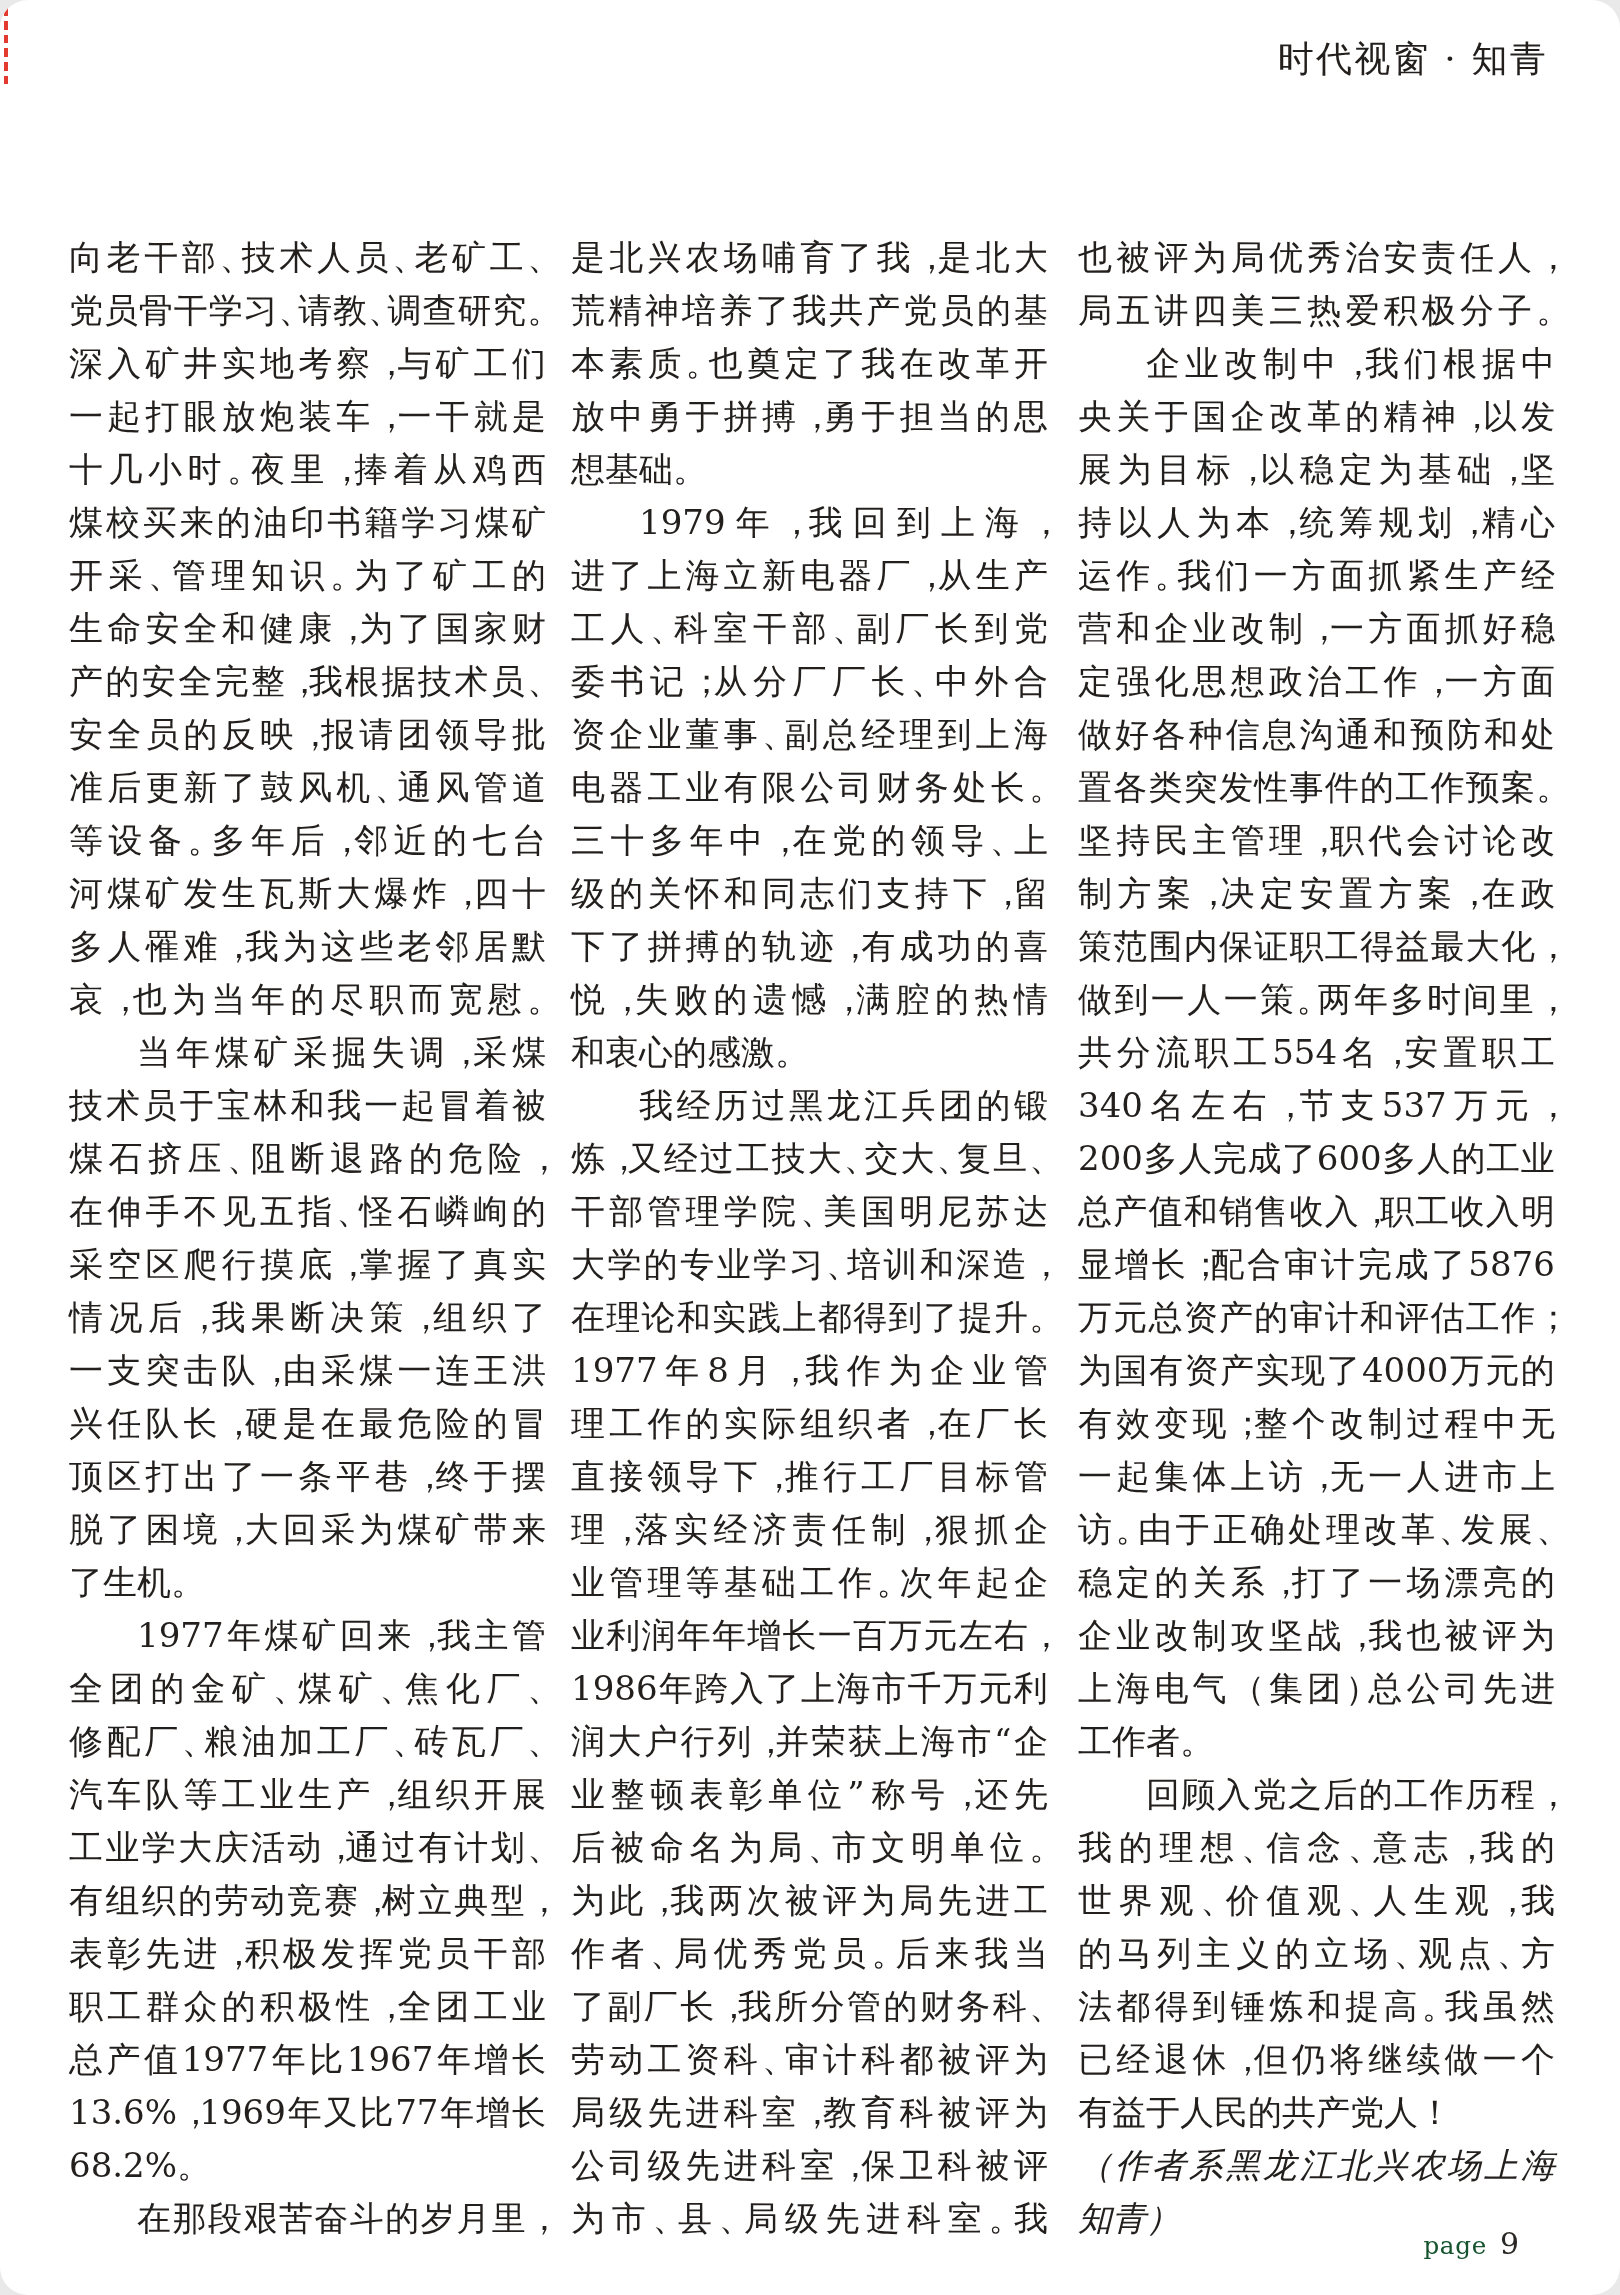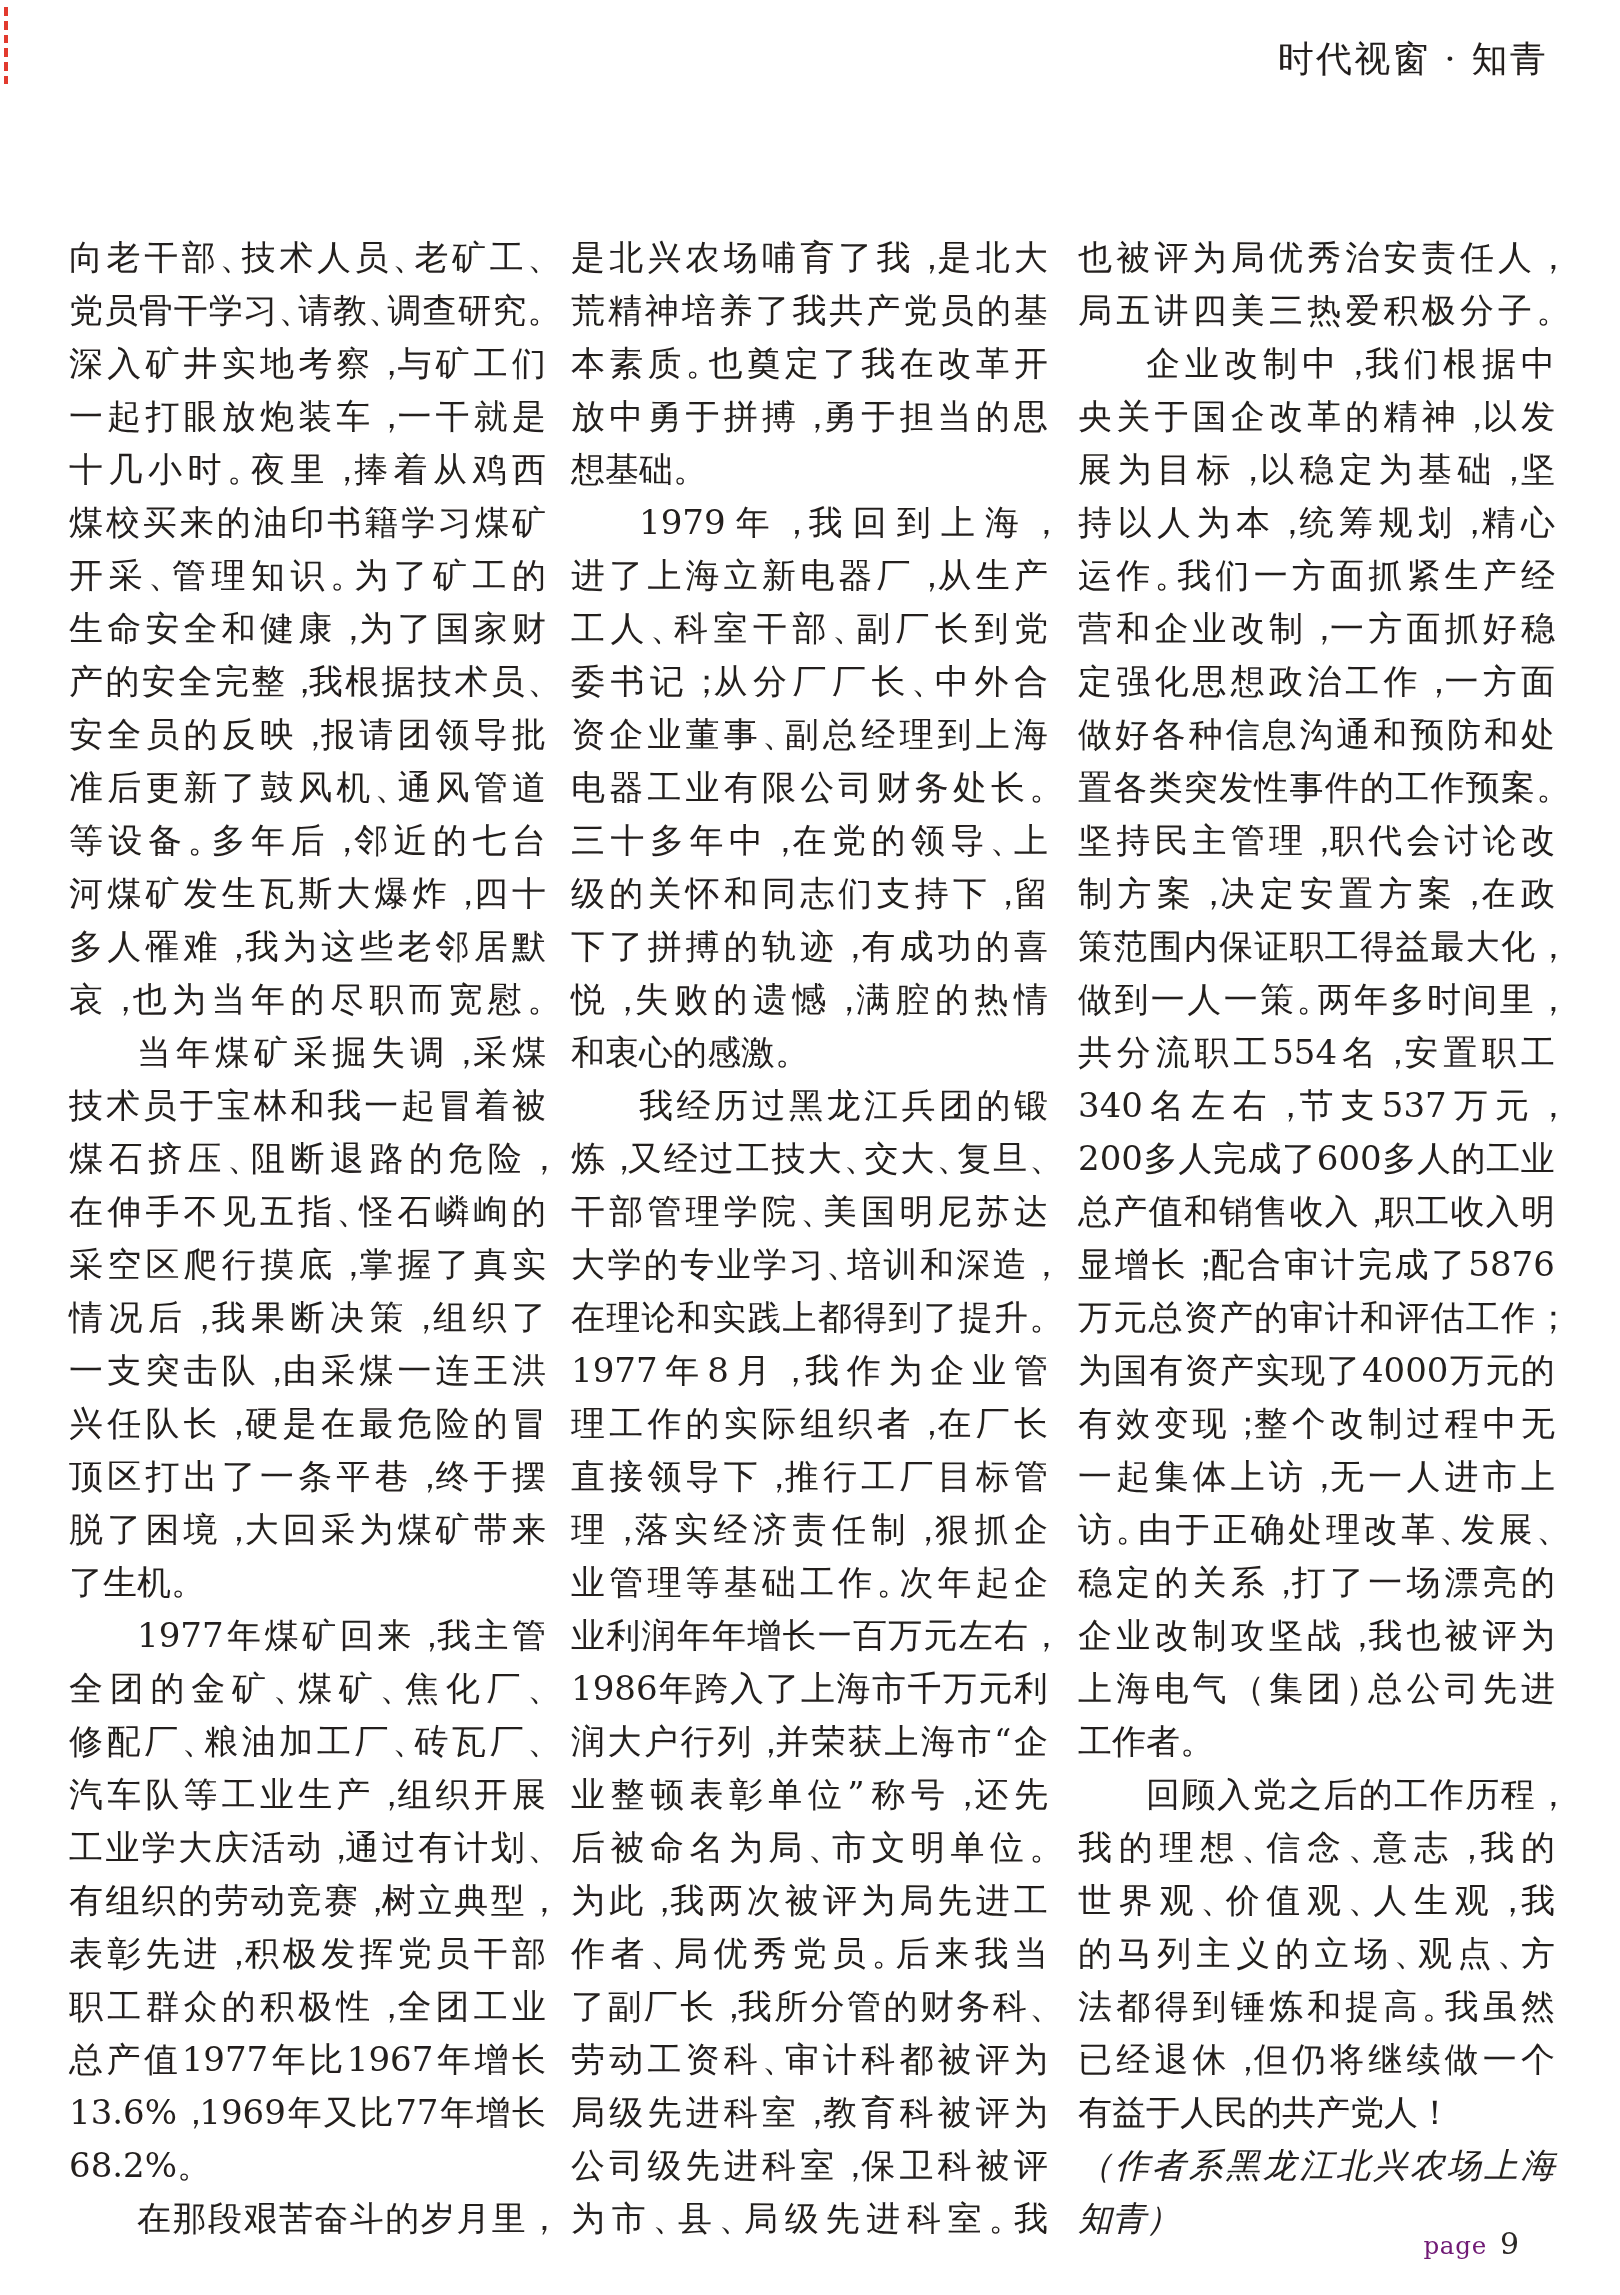--- a/index.html
+++ b/index.html
@@ -3,20 +3,21 @@
 <meta charset="utf-8">
 <style>
   html,body{margin:0;padding:0;background:#e9e9e9;}
   .page{
     position:relative;
     width:1620px;height:2295px;
     background:#ffffff;
     font-family:"DejaVu Serif","Liberation Serif",serif;
     color:#231f1d;
     overflow:hidden;
+    border-radius:28px;
   }
   
   .reg-marks{position:absolute;left:3.6px;top:7.2px;display:flex;flex-direction:column;gap:5px;}
   .reg-dash{width:4.3px;height:8.7px;background:#e23a2e;}
   
   .section-header{
     position:absolute;top:35px;right:72px;
     font-size:36px;letter-spacing:2.2px;color:#231f1d;
     white-space:nowrap;
   }
@@ -36,21 +37,21 @@
   .line.end{justify-content:flex-start;}
   .line.italic{font-style:italic;}
   .tok{display:inline-block;}
   .tok.p{width:0.55em;}           
   .line.end .tok{margin-right:0;}
   
   .footer{
     position:absolute;right:101px;top:2226px;
     display:flex;align-items:baseline;gap:13px;
   }
-  .footer .page-label{font-size:24.6px;color:#701a75;letter-spacing:0.7px;}
+  .footer .page-label{font-size:24.6px;color:#14532d;letter-spacing:0.7px;}
   .footer .page-number{font-size:30px;color:#2a2724;}
 </style>
 </head>
 <body>
 
 <div class="page">
 
   <div class="reg-marks">
       <div class="reg-dash" style="background: rgb(226, 58, 46);"></div>
       <div class="reg-dash" style="background: rgb(226, 58, 46);"></div>

